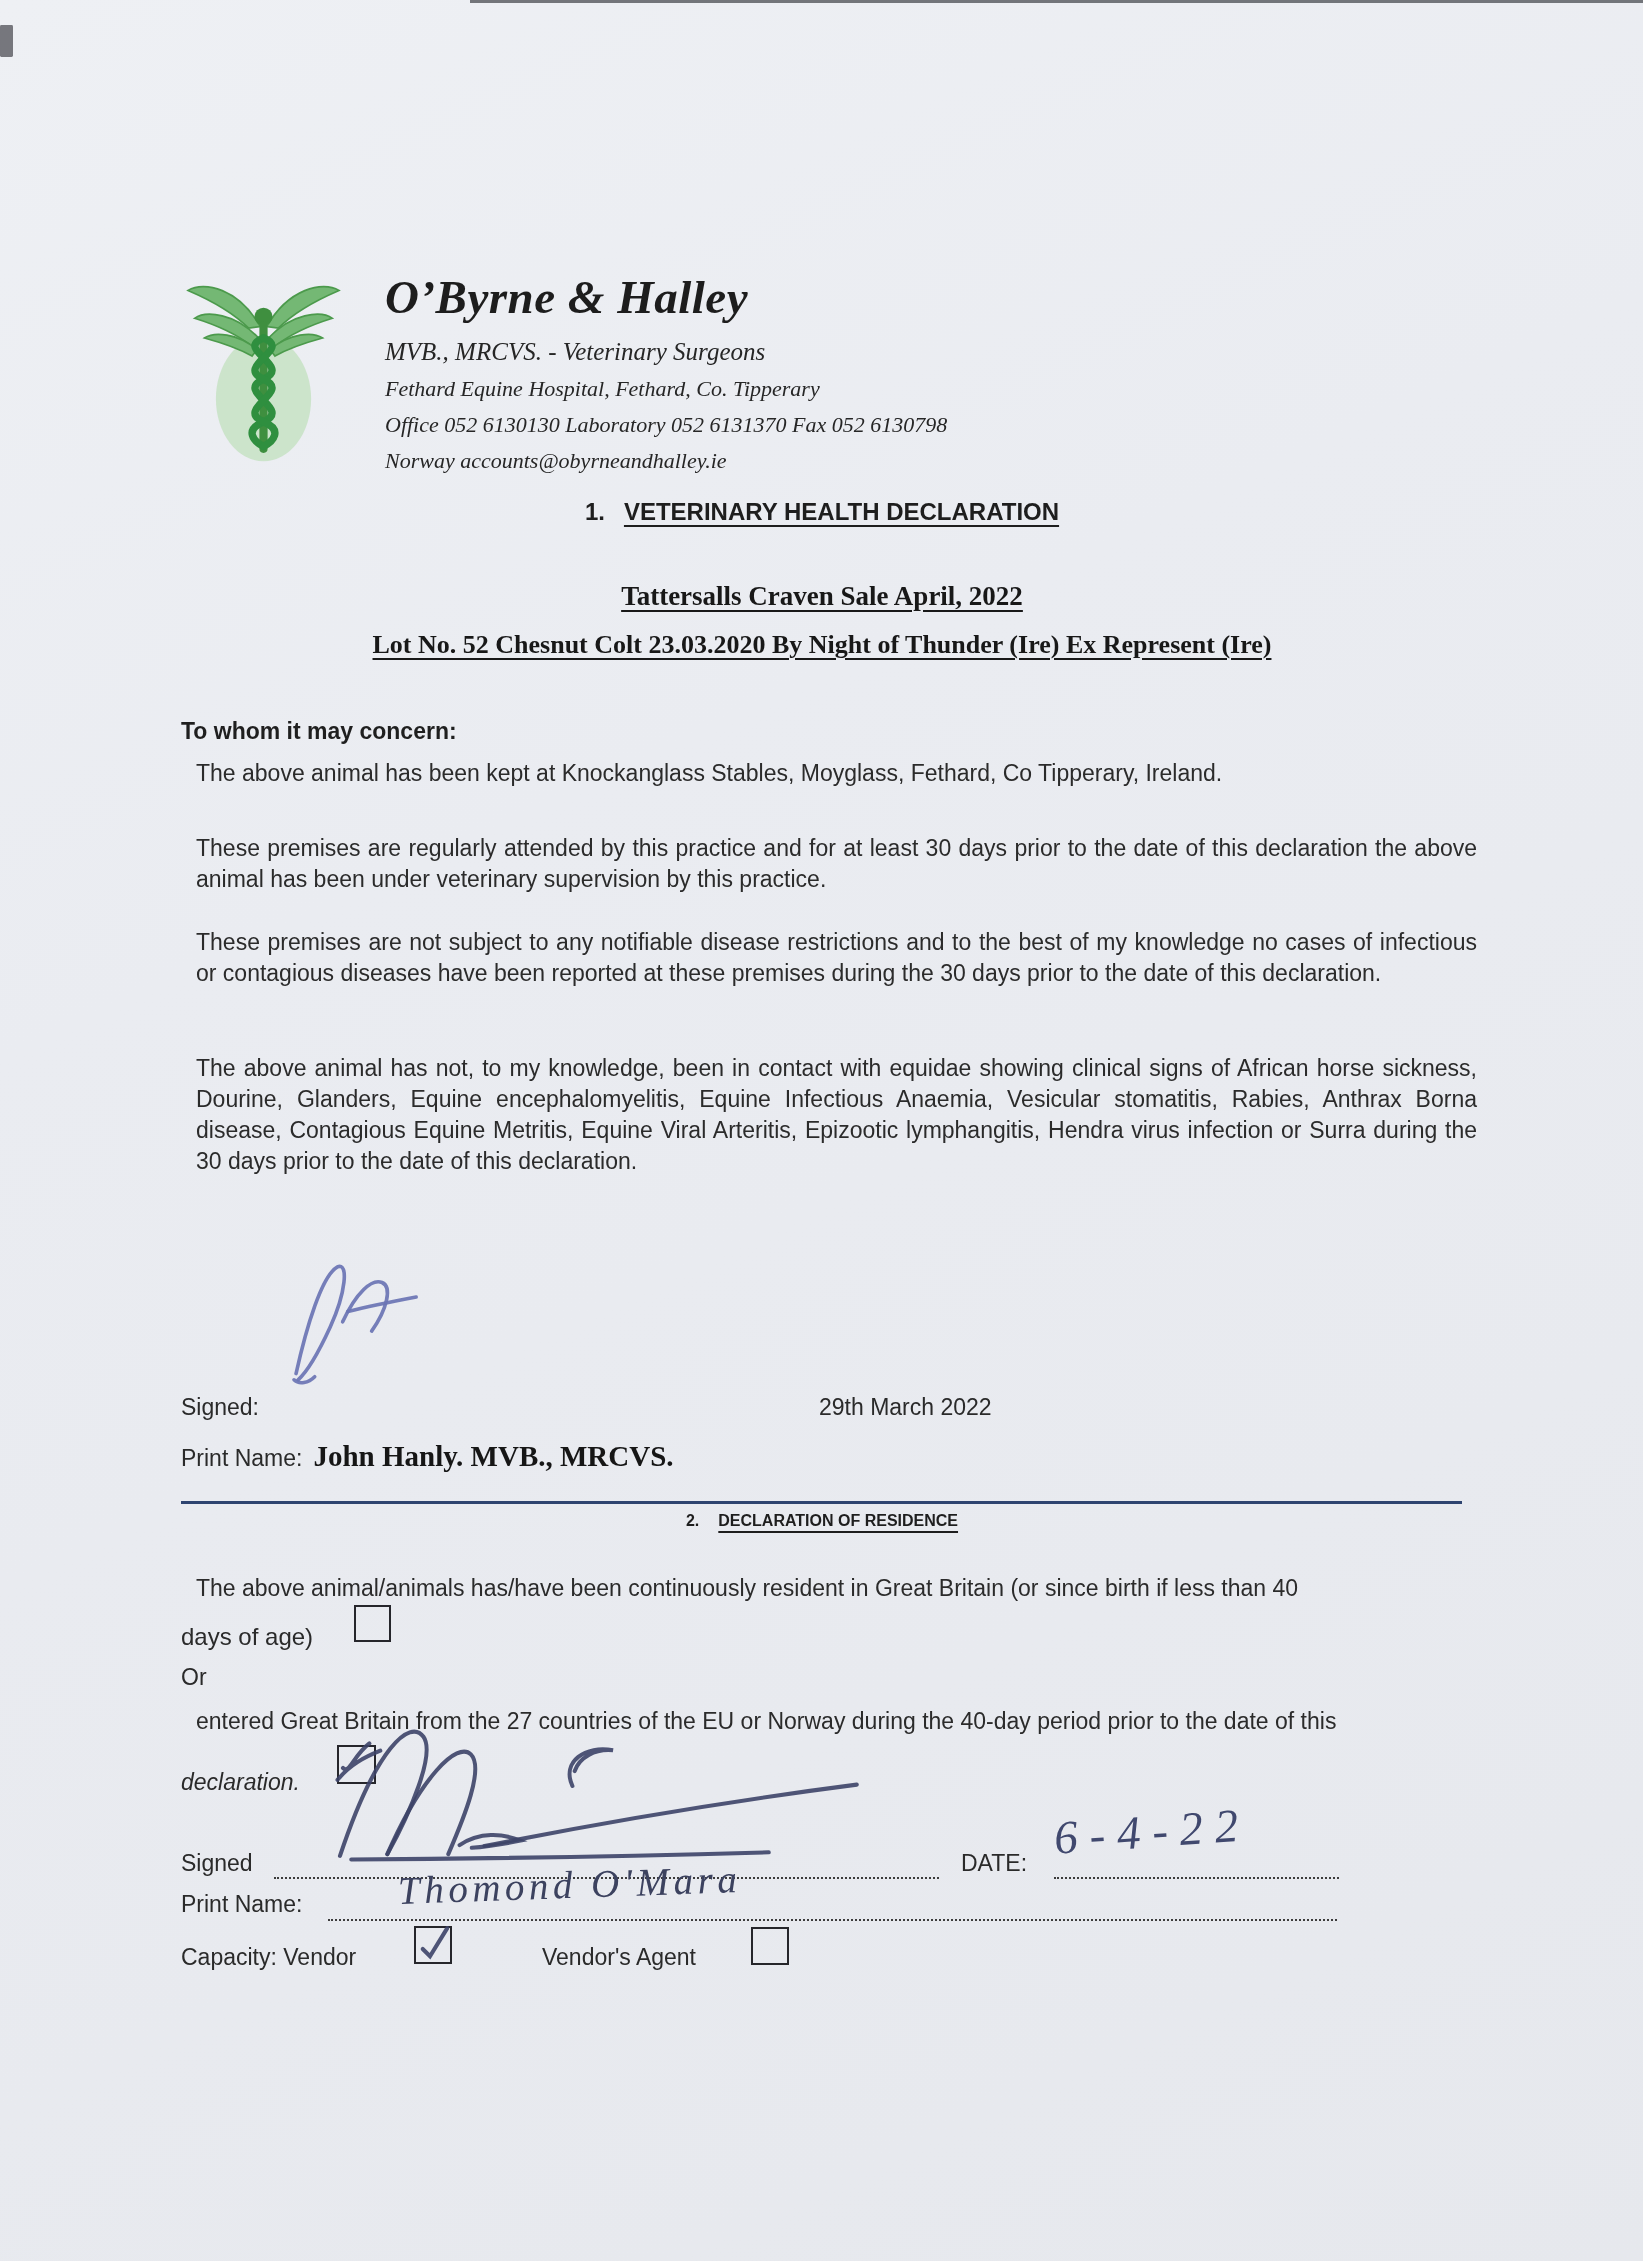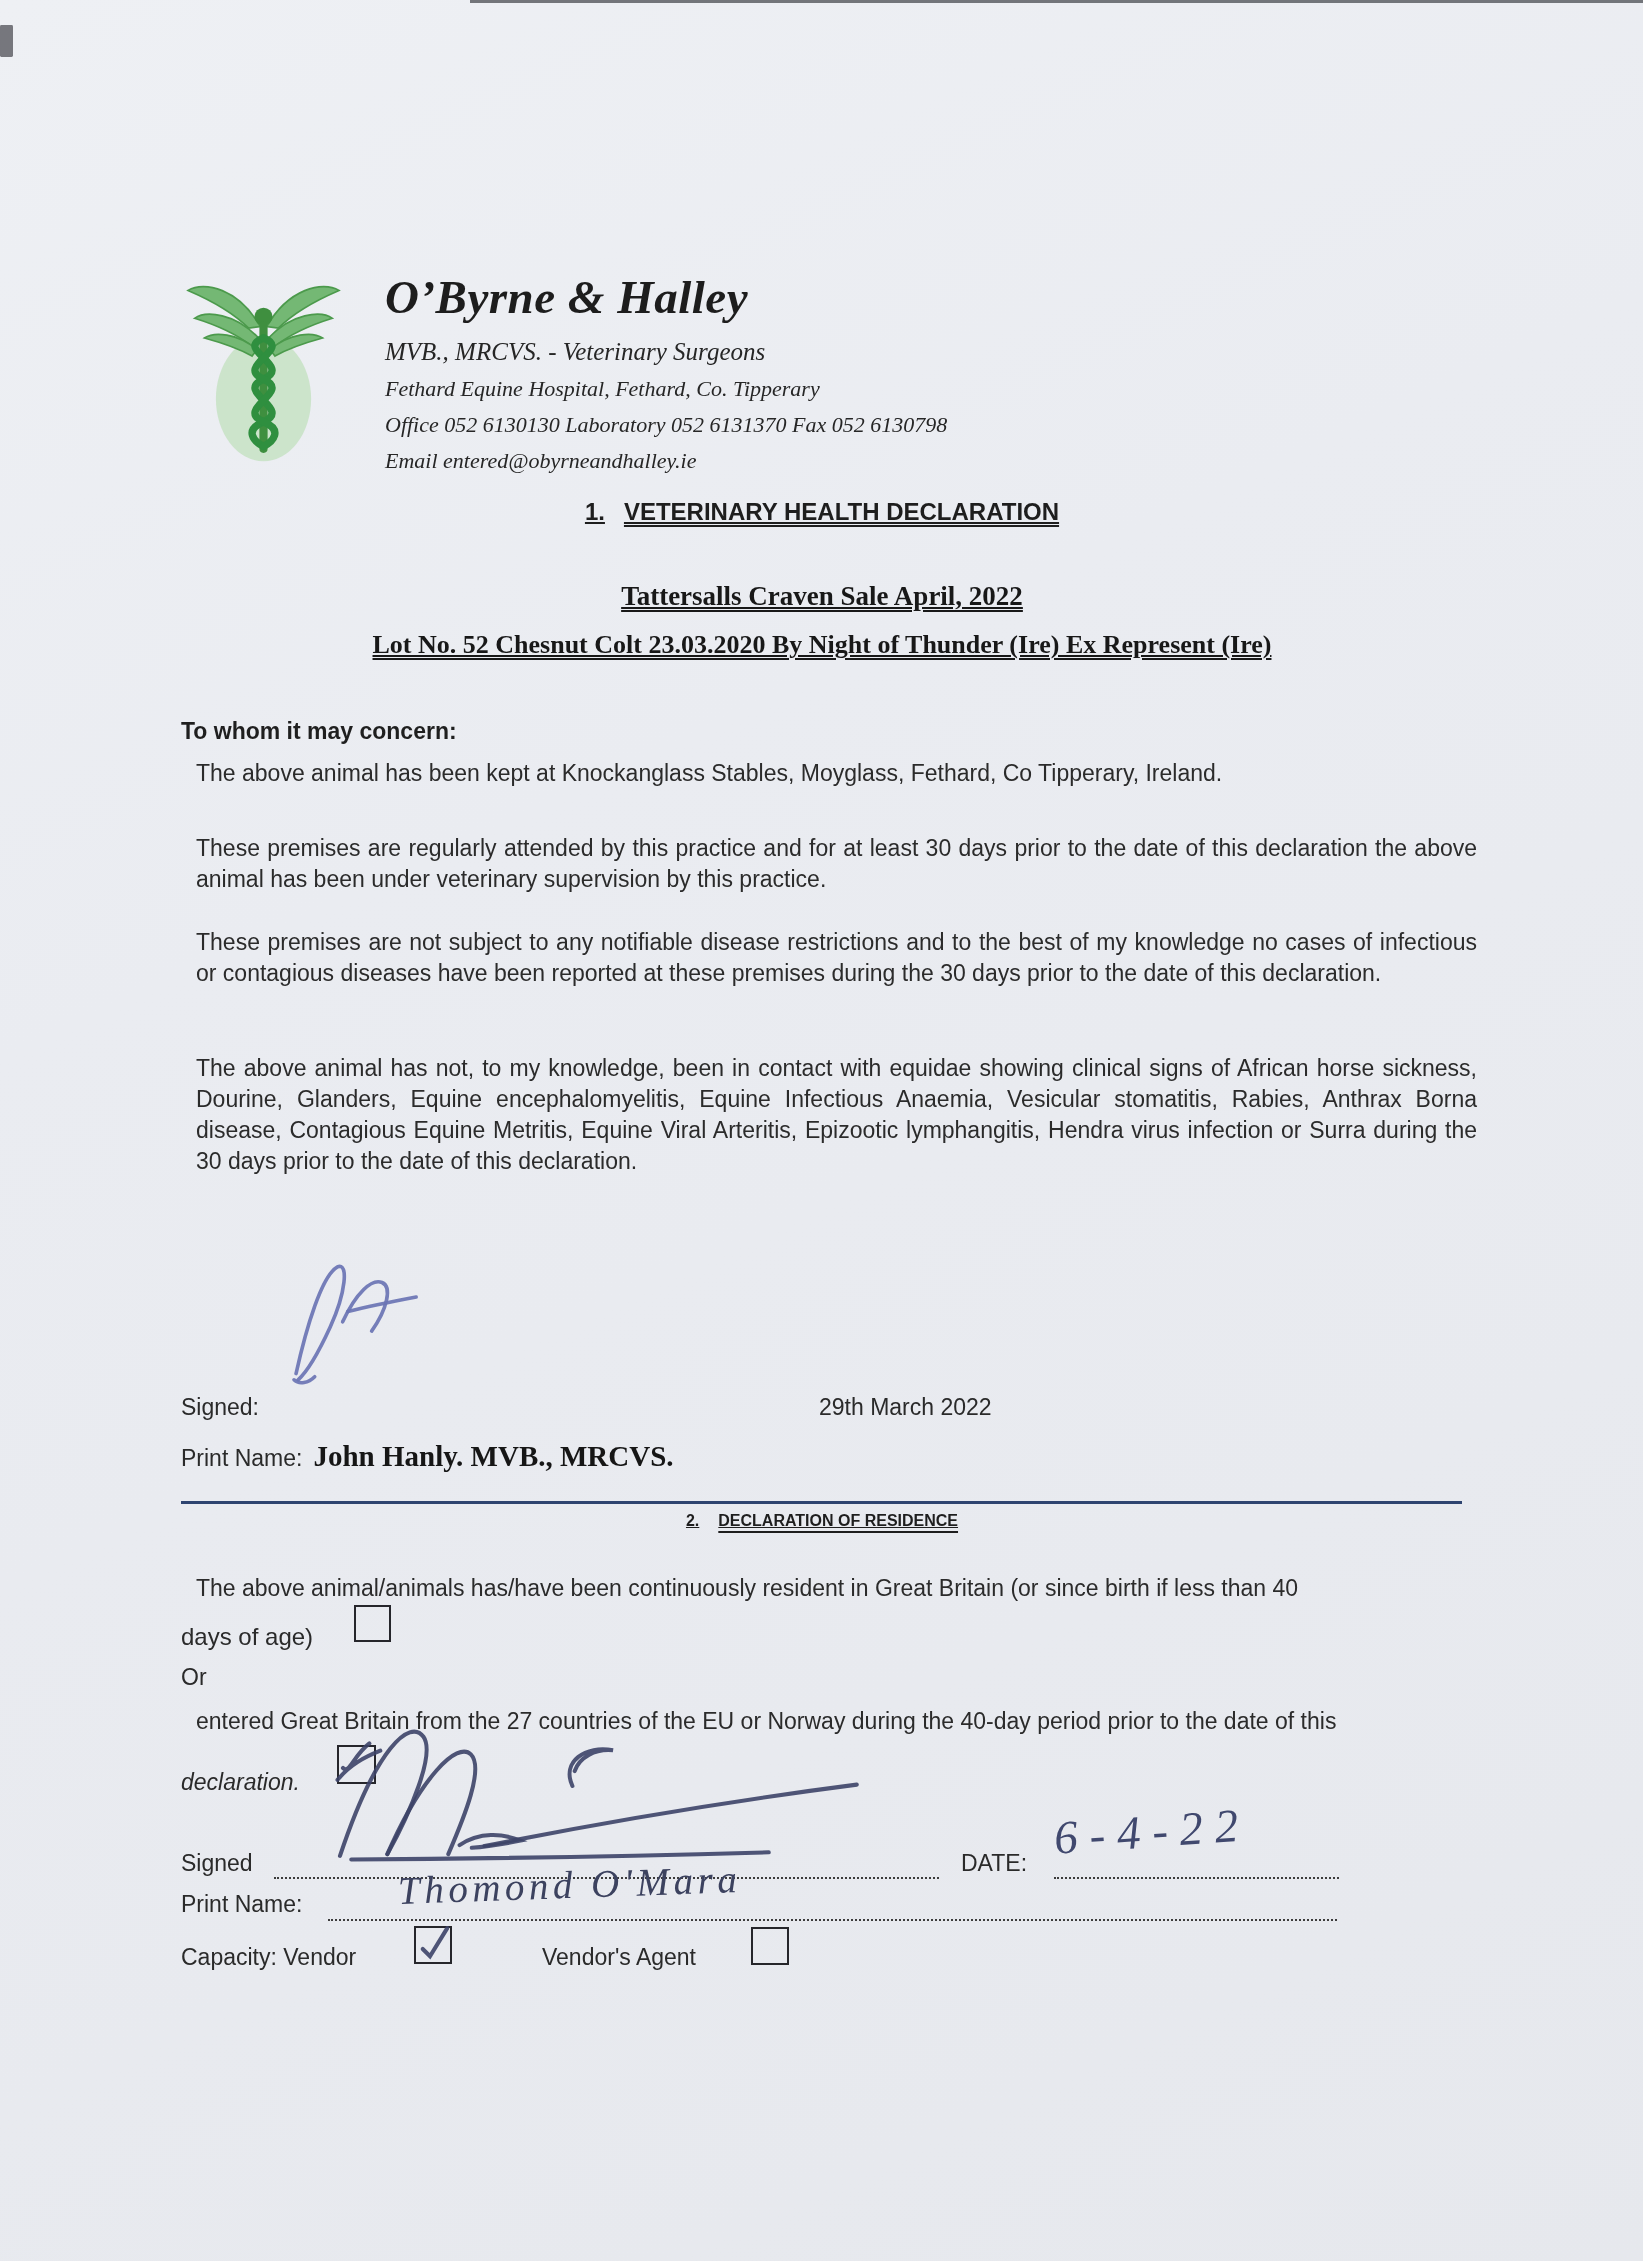--- a/index.html
+++ b/index.html
@@ -15,21 +15,21 @@
   
   .scan-strip{left:470px;top:0;width:1174px;height:3.2px;background:#4a4c52;opacity:.75;}
   .scan-corner{left:0;top:25px;width:12.7px;height:32px;background:#43434a;opacity:.7;border-radius:1.4px;}
   
   .logo{left:181px;top:274px;width:165px;height:197px;}
   .letterhead{left:385px;top:270px;width:950px;font-family:"Liberation Serif",serif;font-style:italic;}
   .practice-name{font-size:47px;font-weight:700;color:#1d1d1d;letter-spacing:0.5px;}
   .lh-sub1{font-size:25px;margin-top:13.6px;color:#262626;}
   .lh-line{font-size:22px;margin-top:10px;color:#262626;}
   
-  .h-center{left:181px;width:1282px;text-align:center;text-decoration:underline;}
+  .h-center{left:181px;width:1282px;text-align:center;}
   .h1{top:498px;font-size:24px;font-weight:700;color:#1e1e1e;}
   .h-num{margin-right:19px;}
   .h-underline{text-decoration:underline;text-decoration-thickness:1.8px;text-underline-offset:5.4px;}
   .sale-title{top:581px;font-family:"Liberation Serif",serif;font-size:27px;font-weight:700;color:#181818;}
   .lot-title{top:630px;font-family:"Liberation Serif",serif;font-size:26px;font-weight:700;color:#181818;}
   
   .salutation{left:181px;top:718px;font-size:23px;font-weight:700;color:#1f1f1f;}
   .para{left:196px;width:1281px;font-size:23px;line-height:31px;text-align:justify;color:#2b2b2b;}
   .p1{top:758px;text-align:left;}
   .p2{top:833px;}
@@ -101,21 +101,21 @@
         <path d="M100,78 C136,92 64,112 100,128 C136,144 64,164 100,180 C124,190 112,204 100,210"></path>
       </g>
     </svg>
   </div>
 
   <div class="abs letterhead">
     <div class="practice-name">O’Byrne &amp; Halley</div>
     <div class="lh-sub1">MVB., MRCVS. - Veterinary Surgeons</div>
     <div class="lh-line">Fethard Equine Hospital, Fethard, Co. Tipperary</div>
     <div class="lh-line">Office 052 6130130 Laboratory 052 6131370 Fax 052 6130798</div>
-    <div class="lh-line">Email entered@obyrneandhalley.ie</div>
+    <div class="lh-line">Norway accounts@obyrneandhalley.ie</div>
   </div>
 
   <div class="abs h-center h1">
     <span class="h-num">1.</span><span class="h-underline">VETERINARY HEALTH DECLARATION</span>
   </div>
 
   <div class="abs h-center sale-title">
     <span class="h-underline">Tattersalls Craven Sale April, 2022</span>
   </div>
   <div class="abs h-center lot-title">

